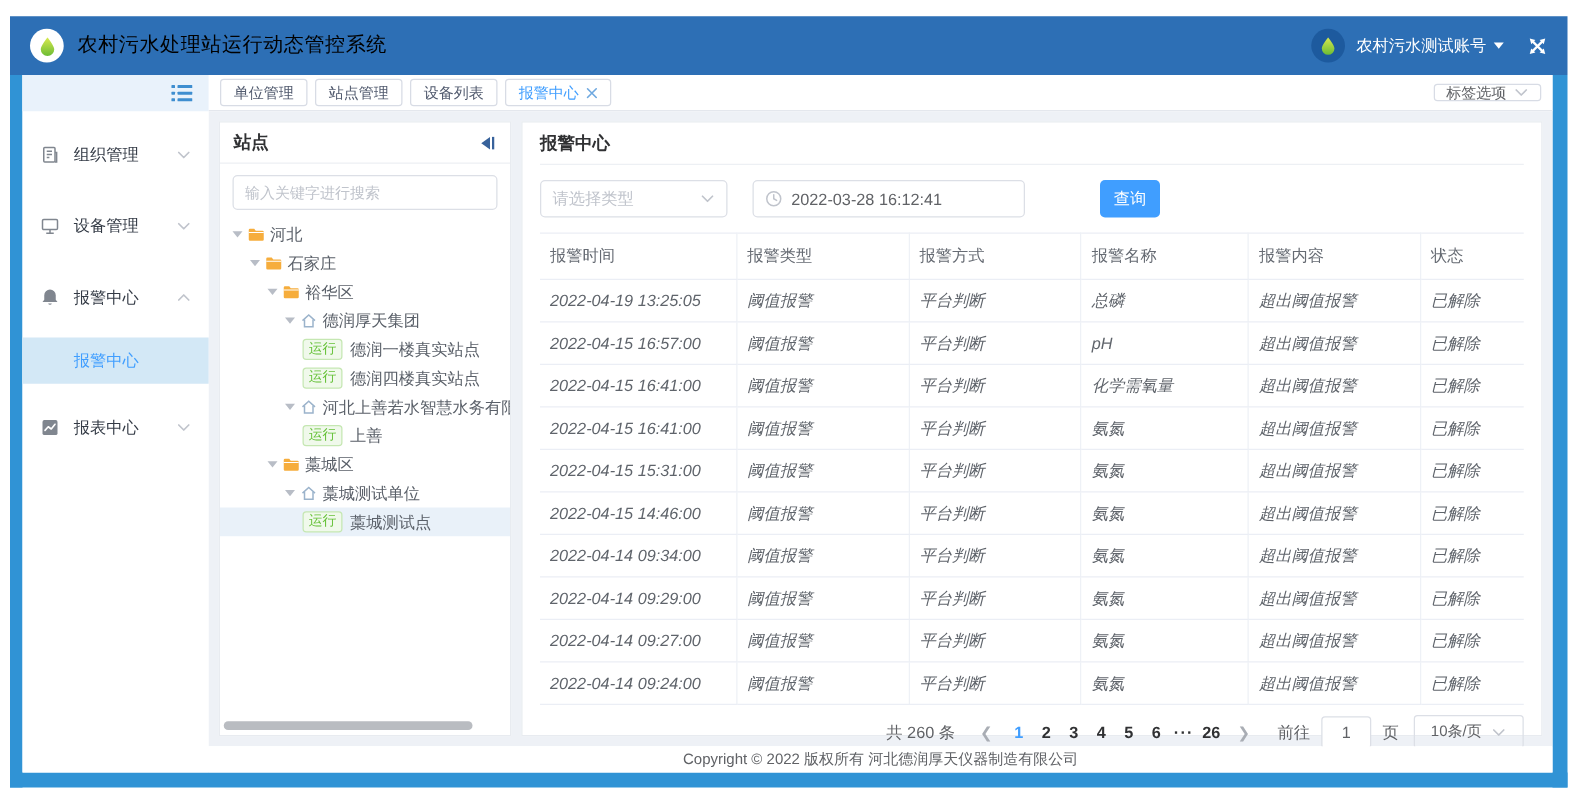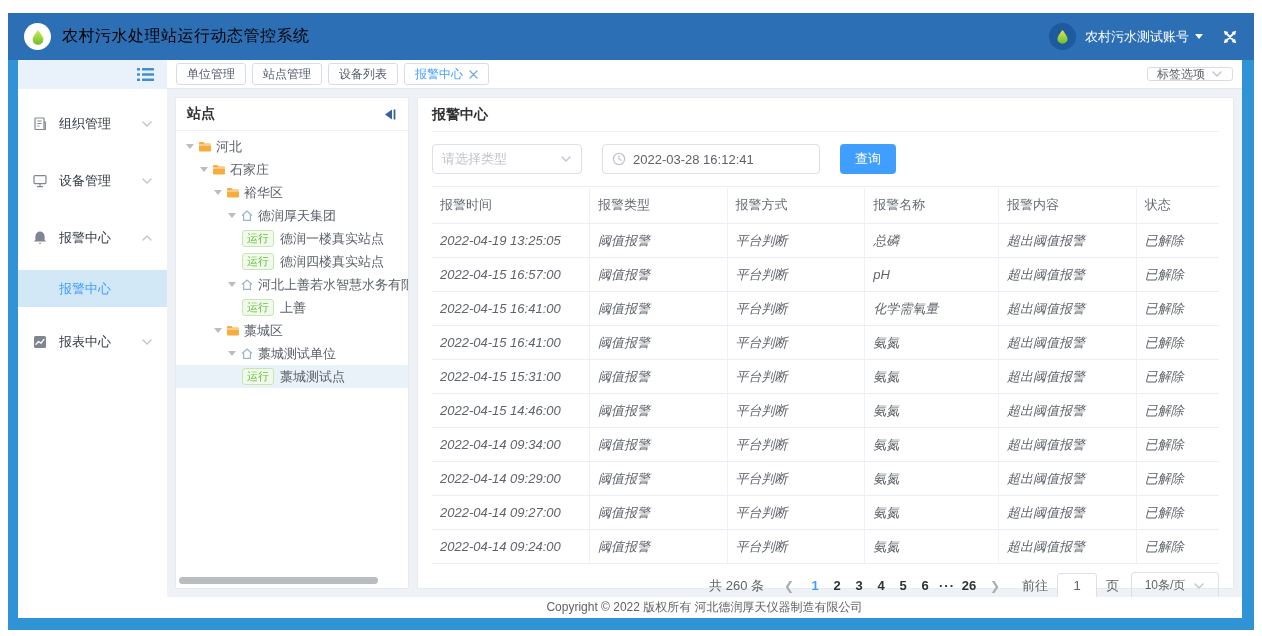--- a/index.html
+++ b/index.html
@@ -60,21 +60,21 @@
   .tree-scroll { flex:0 0 auto; height:8px; margin:2px 3px 3px; }
   .tree-scroll .thumb { height:7px; width:88%; background:#b9bcc1; border-radius:4px; }
 
   
   .main-panel { flex:1; display:flex; flex-direction:column; min-width:0; padding:0 14px; }
   .main-hd { height:34px; flex:0 0 auto; display:flex; align-items:center; border-bottom:1px solid #edf0f4; font-size:14px; font-weight:bold; color:#303133; }
   .filters { flex:0 0 auto; display:flex; align-items:center; gap:20px; padding:12px 0; }
   .sel { width:150px; height:30px; border:1px solid #dcdfe6; border-radius:4px; display:flex; align-items:center; padding:0 9px; font-size:13px; color:#c0c4cc; background:#fff; cursor:pointer; }
   .sel .chev { margin-left:auto; display:flex; }
   .dt { width:218px; height:30px; border:1px solid #dcdfe6; border-radius:4px; display:flex; align-items:center; padding:0 9px; gap:7px; font-size:13px; color:#606266; background:#fff; cursor:pointer; }
-  .btn-query { width:56px; height:30px; background:#409eff; color:#fff; border:none; border-radius:4px; font-size:13px; cursor:pointer; font-family:inherit; }
+  .btn-query { width:48px; height:30px; background:#409eff; color:#fff; border:none; border-radius:4px; font-size:13px; cursor:pointer; font-family:inherit;margin-left:40px; }
 
   table { width:100%; border-collapse:collapse; font-size:13px; table-layout:fixed; }
   th { font-weight:normal; color:#666b73; text-align:left; height:37px; border-top:1px solid #ebeef5; border-bottom:1px solid #ebeef5; padding:0 8px; }
   td { color:#5f646b; height:34px; border-bottom:1px solid #ebeef5; padding:0 8px; overflow:hidden; white-space:nowrap;font-style:italic; }
   th:not(:last-child), td:not(:last-child) { border-right:1px solid #eef1f6; }
 
   .pager { margin-top:auto; flex:0 0 auto; display:flex; align-items:center; justify-content:flex-end; gap:4px; padding:8px 0 9px; font-size:13px; color:#606266; }
   .pager .total { margin-right:10px; }
   .pg-arrow { width:22px; text-align:center; color:#a9adb4; cursor:pointer; font-size:12px; }
   .pg { min-width:22px; text-align:center; font-weight:bold; color:#303133; cursor:pointer; padding:0 2px; }
@@ -245,20 +245,23 @@
         <div class="workspace">
 
           <section class="panel tree-panel">
             <div class="tree-hd">
               <span class="tree-title">站点</span>
               <svg width="14" height="13" viewBox="0 0 14 13" style="cursor:pointer">
                 <polygon points="9,1.5 2,6.5 9,11.5" fill="#38629b"></polygon>
                 <rect x="10.6" y="1.5" width="1.8" height="10" fill="#38629b"></rect>
               </svg>
             </div>
+            <div class="tree-search">
+              <input placeholder="输入关键字进行搜索" style="">
+            </div>
             <div class="tree-body">
                 <div class="tree-item" style="padding-left: 10px;">
     <span class="t-caret"></span>
     <span class="t-ico ico-folder">
       <svg width="14" height="13" viewBox="0 0 14 13">
                       <path d="M1 3 a1 1 0 0 1 1-1 h3.4 l1.2 1.6 h5.4 a1 1 0 0 1 1 1 V10.6 a1 1 0 0 1 -1 1 h-10 a1 1 0 0 1 -1 -1 Z" fill="#f6ad3c"></path>
                       <path d="M1 5 H13" stroke="#fff" stroke-width="0.8"></path>
                     </svg>
     </span>
 

